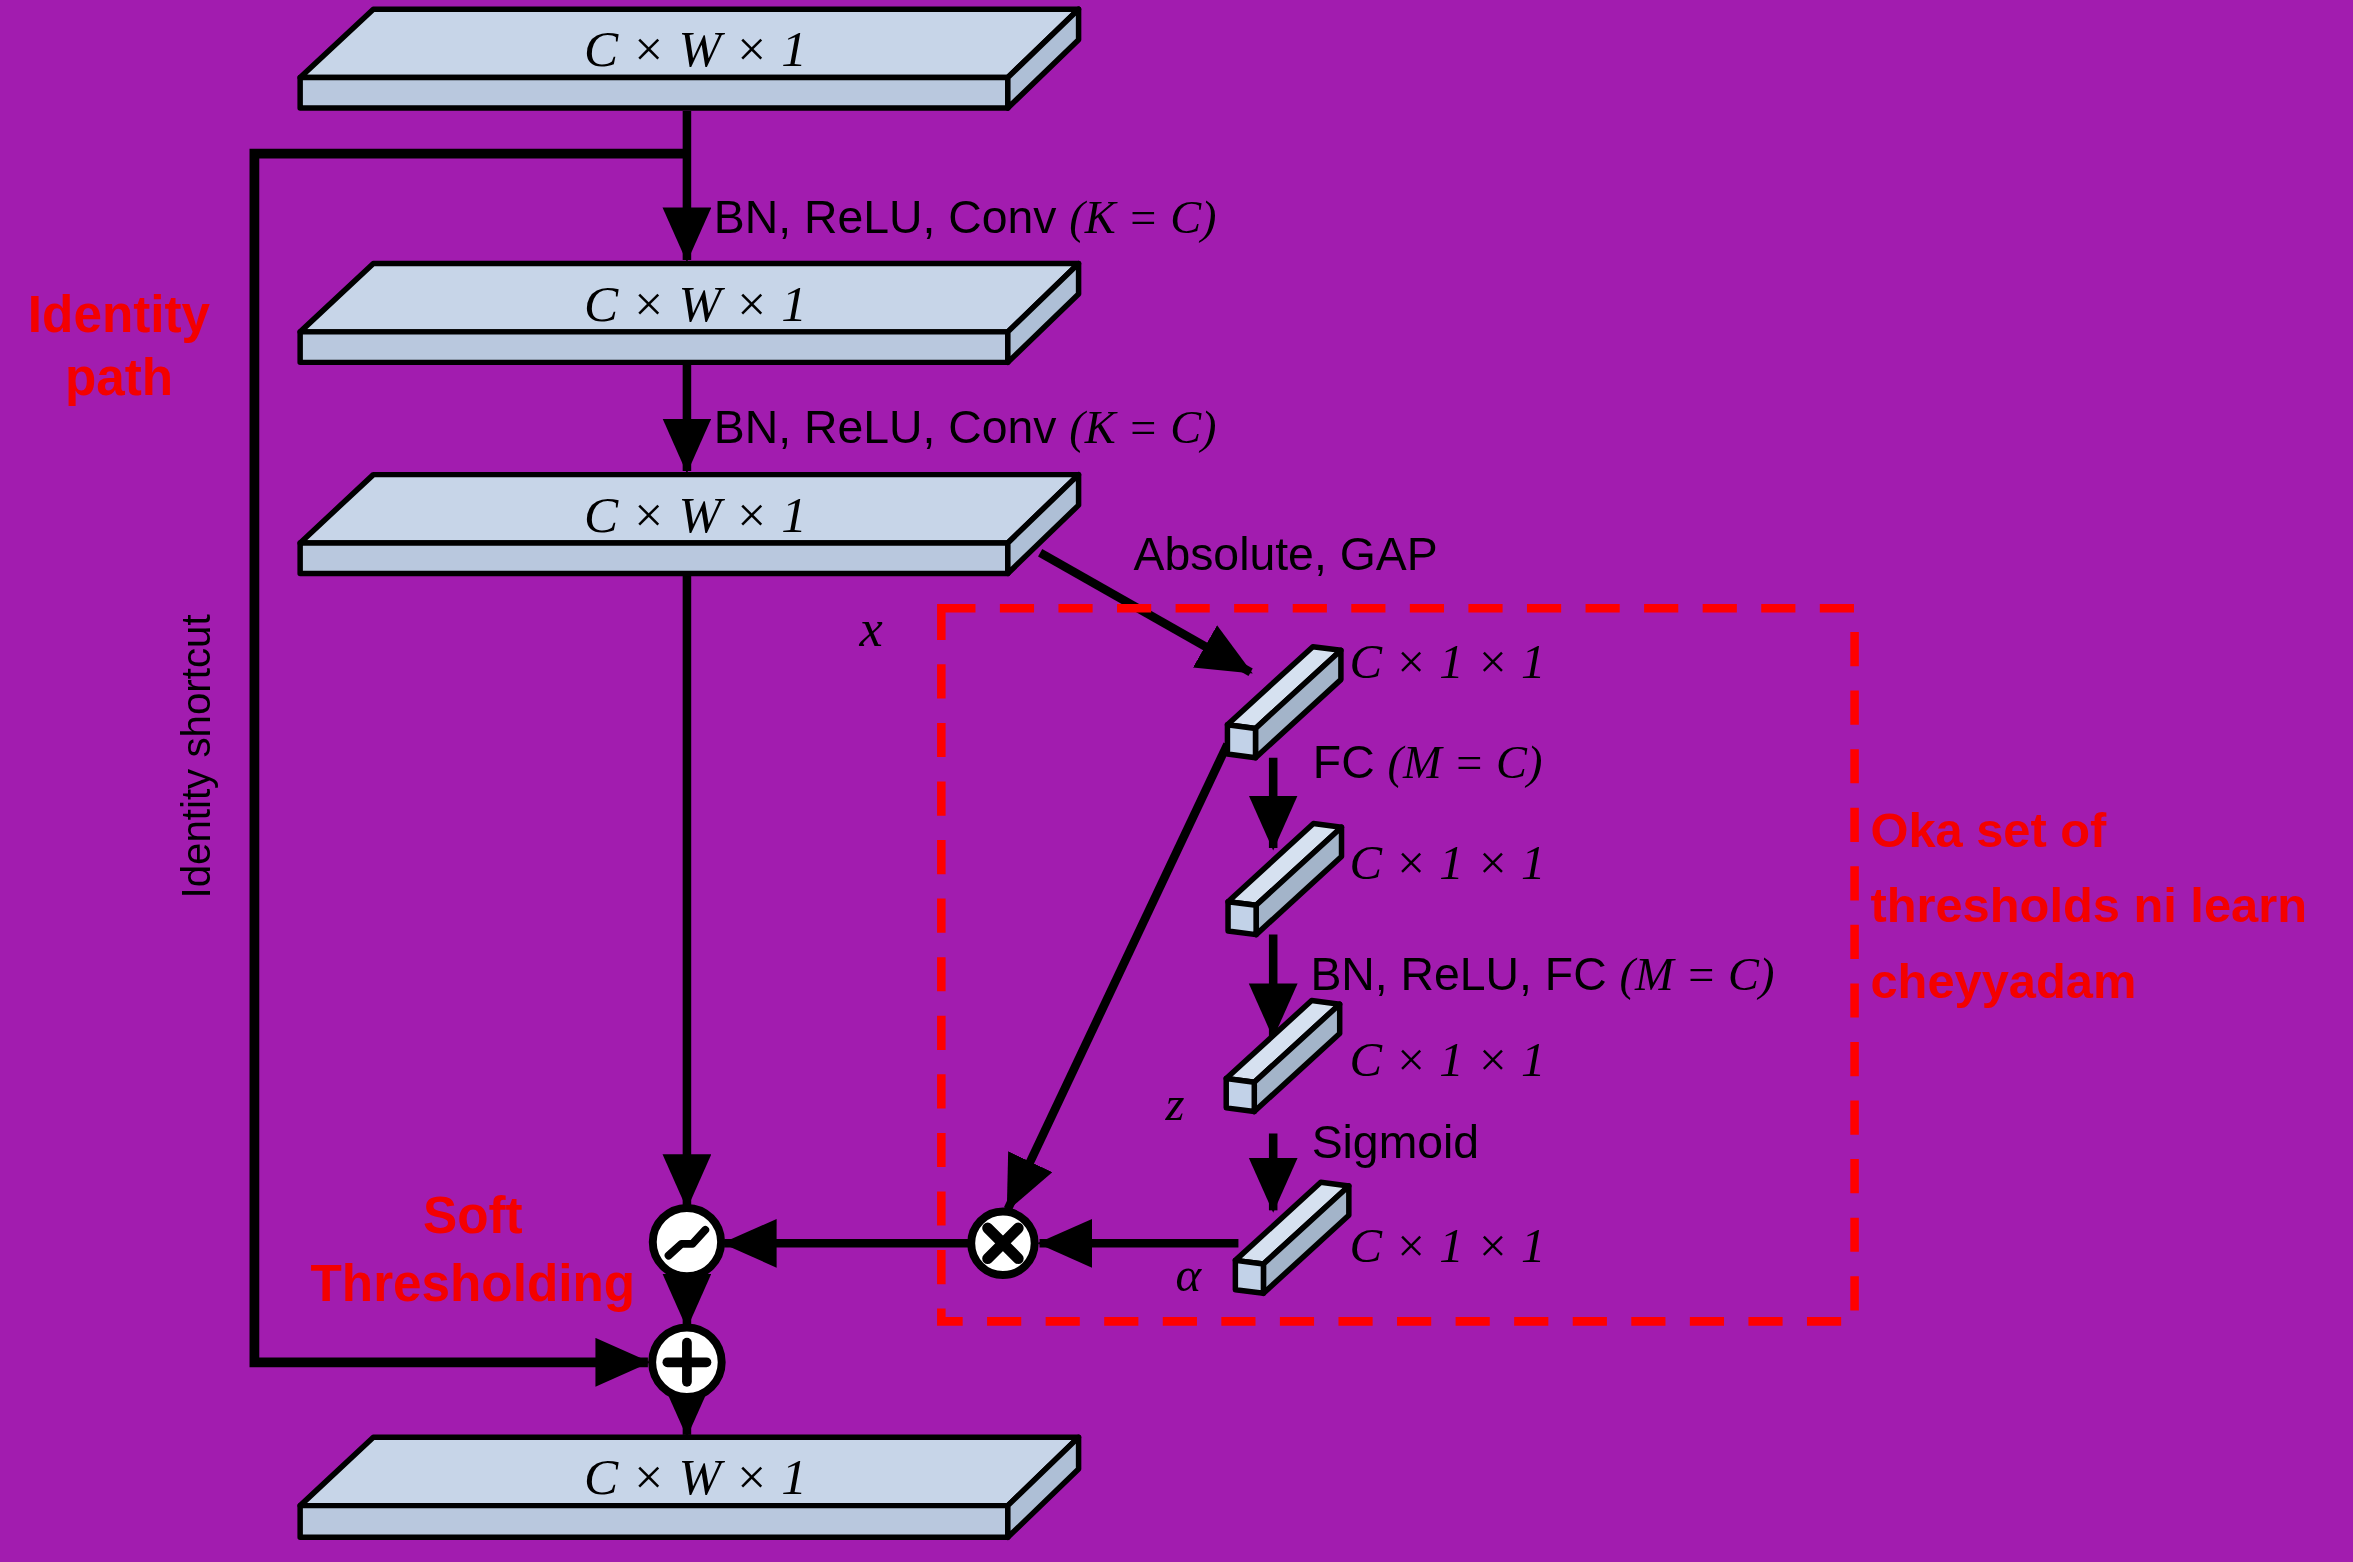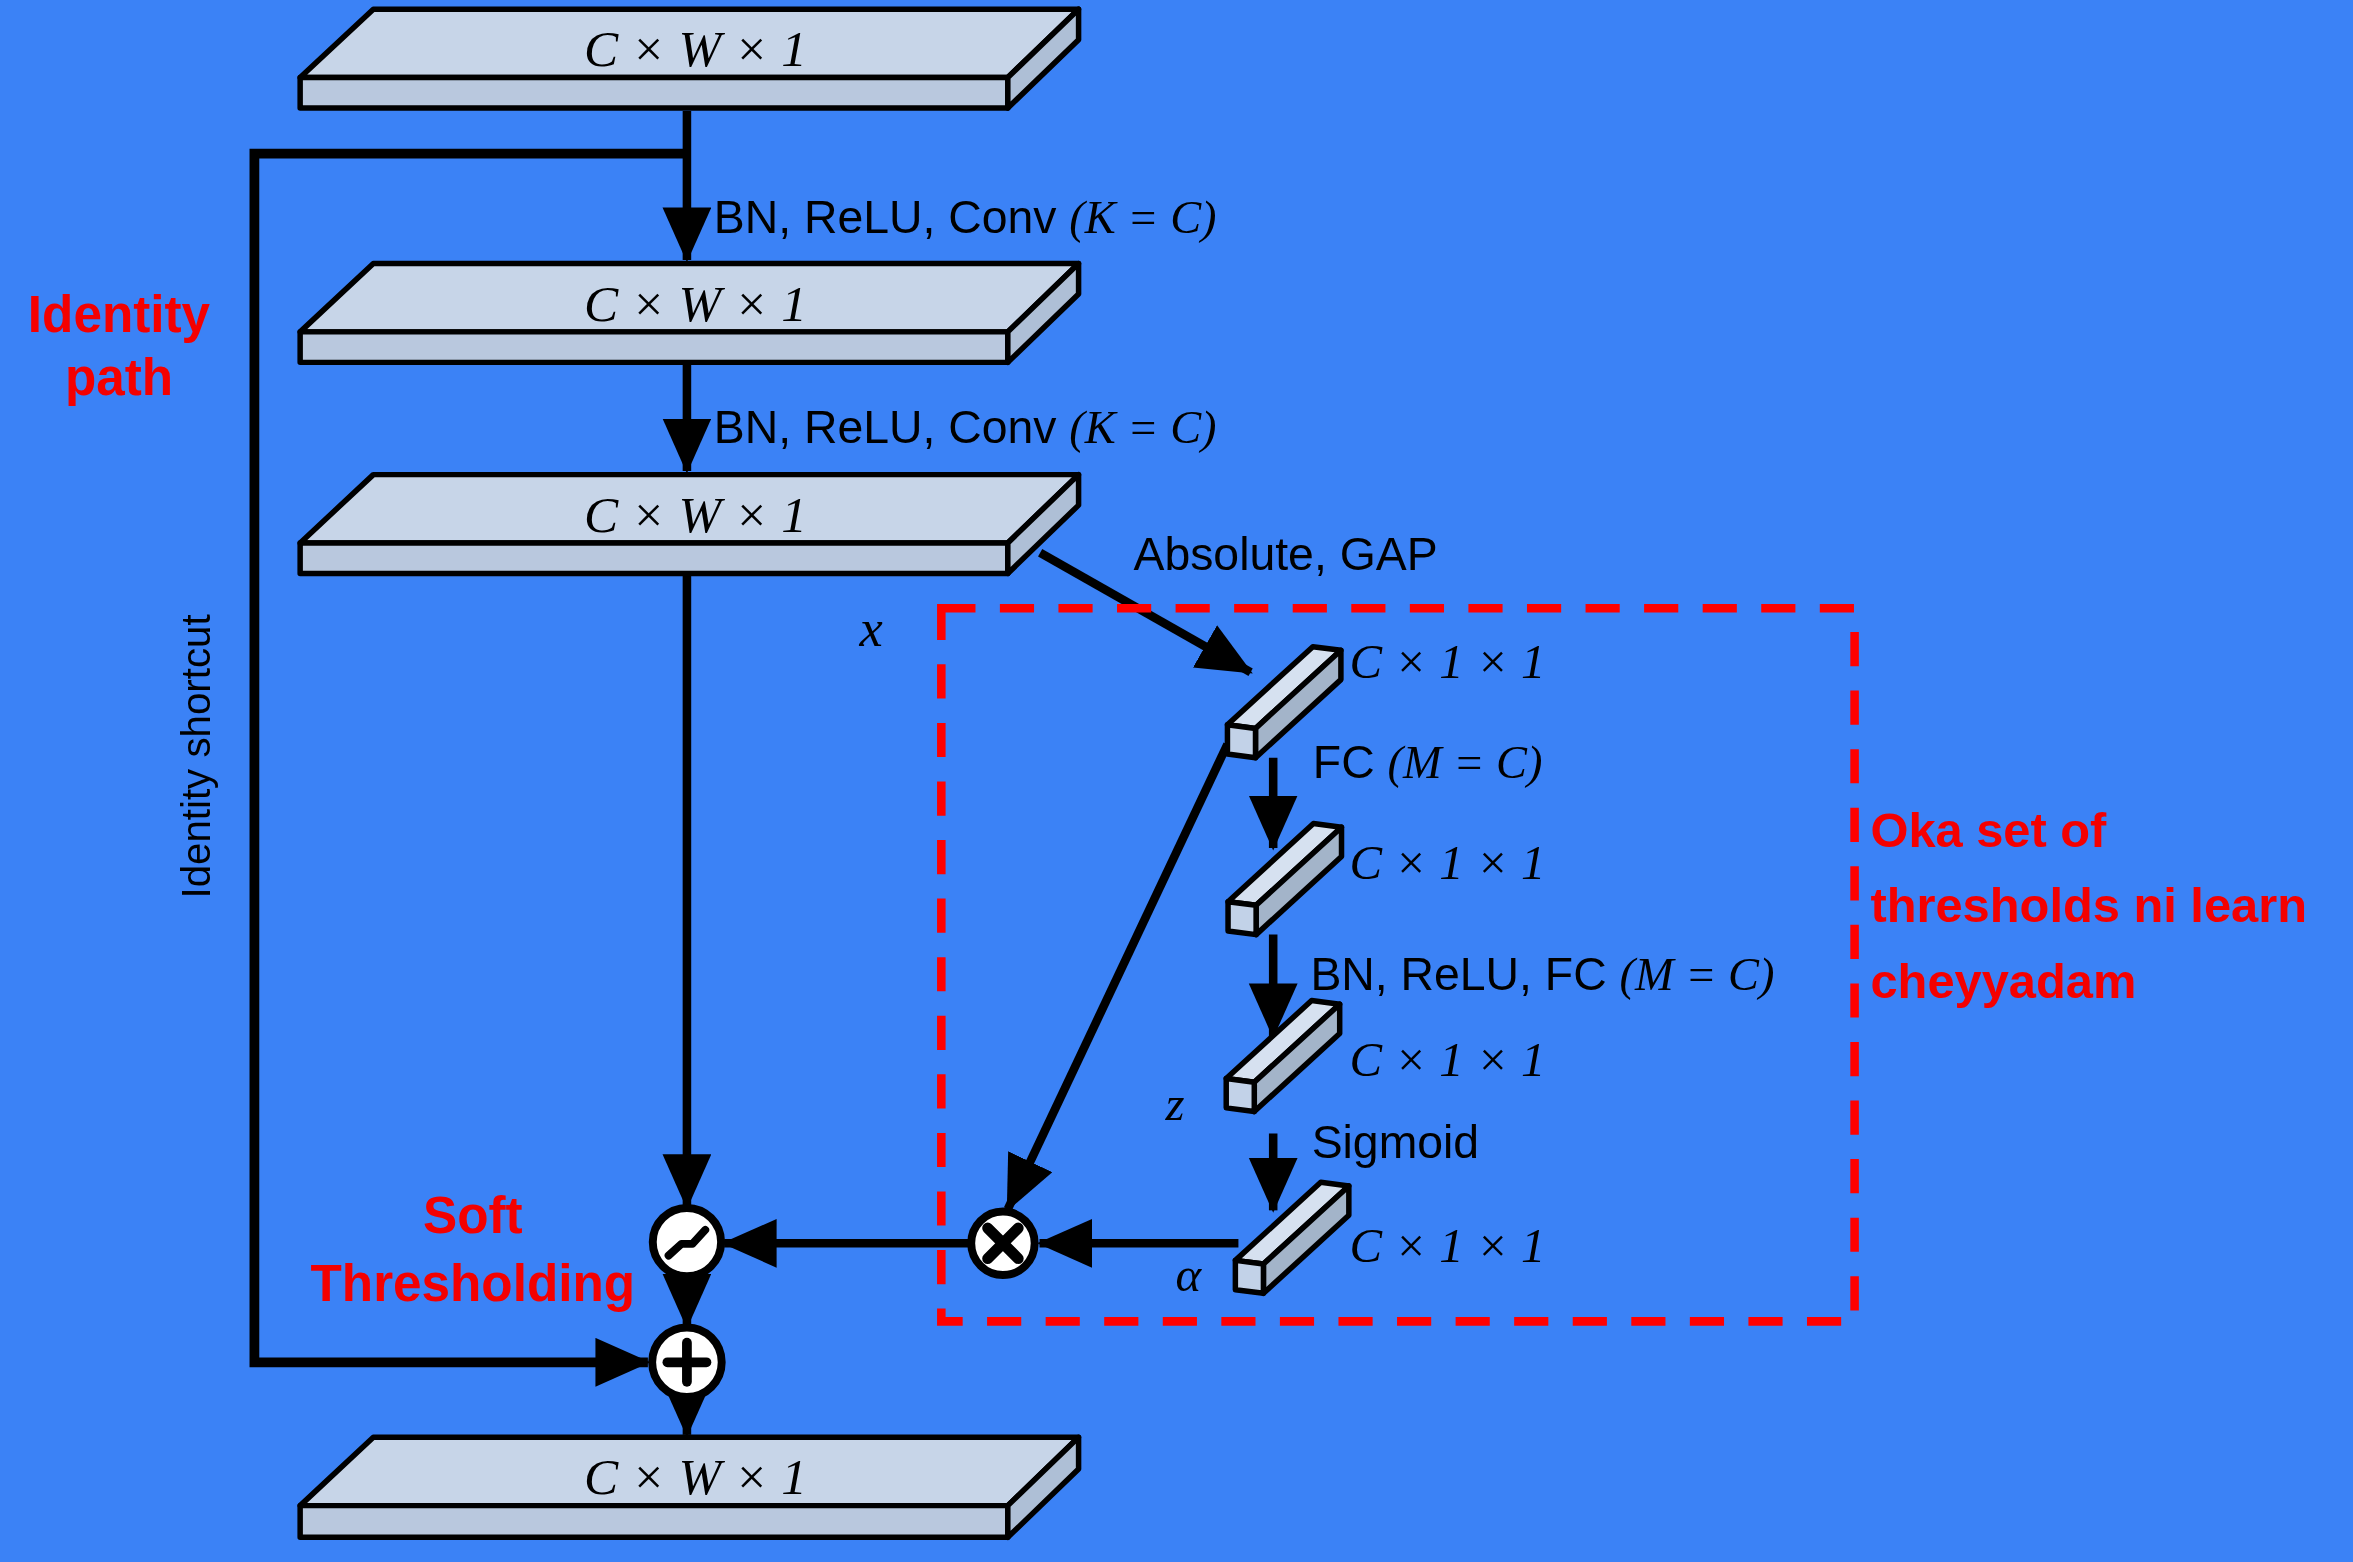--- a/index.html
+++ b/index.html
@@ -2,21 +2,21 @@
 <html style="font-size:9.8px"><head>
 <meta charset="utf-8">
 <style>
   html, body {
     margin: 0;
     padding: 0;
     background: #ffffff;
   }
   .diagram-wrap {
     width: 100%;
-    background: #3b82f6;
+    background: #a21caf;
   }
   svg {
     display: block;
     width: 100%;
     height: auto;
   }
   .sans {
     font-family: "Liberation Sans", sans-serif;
   }
   .math {

